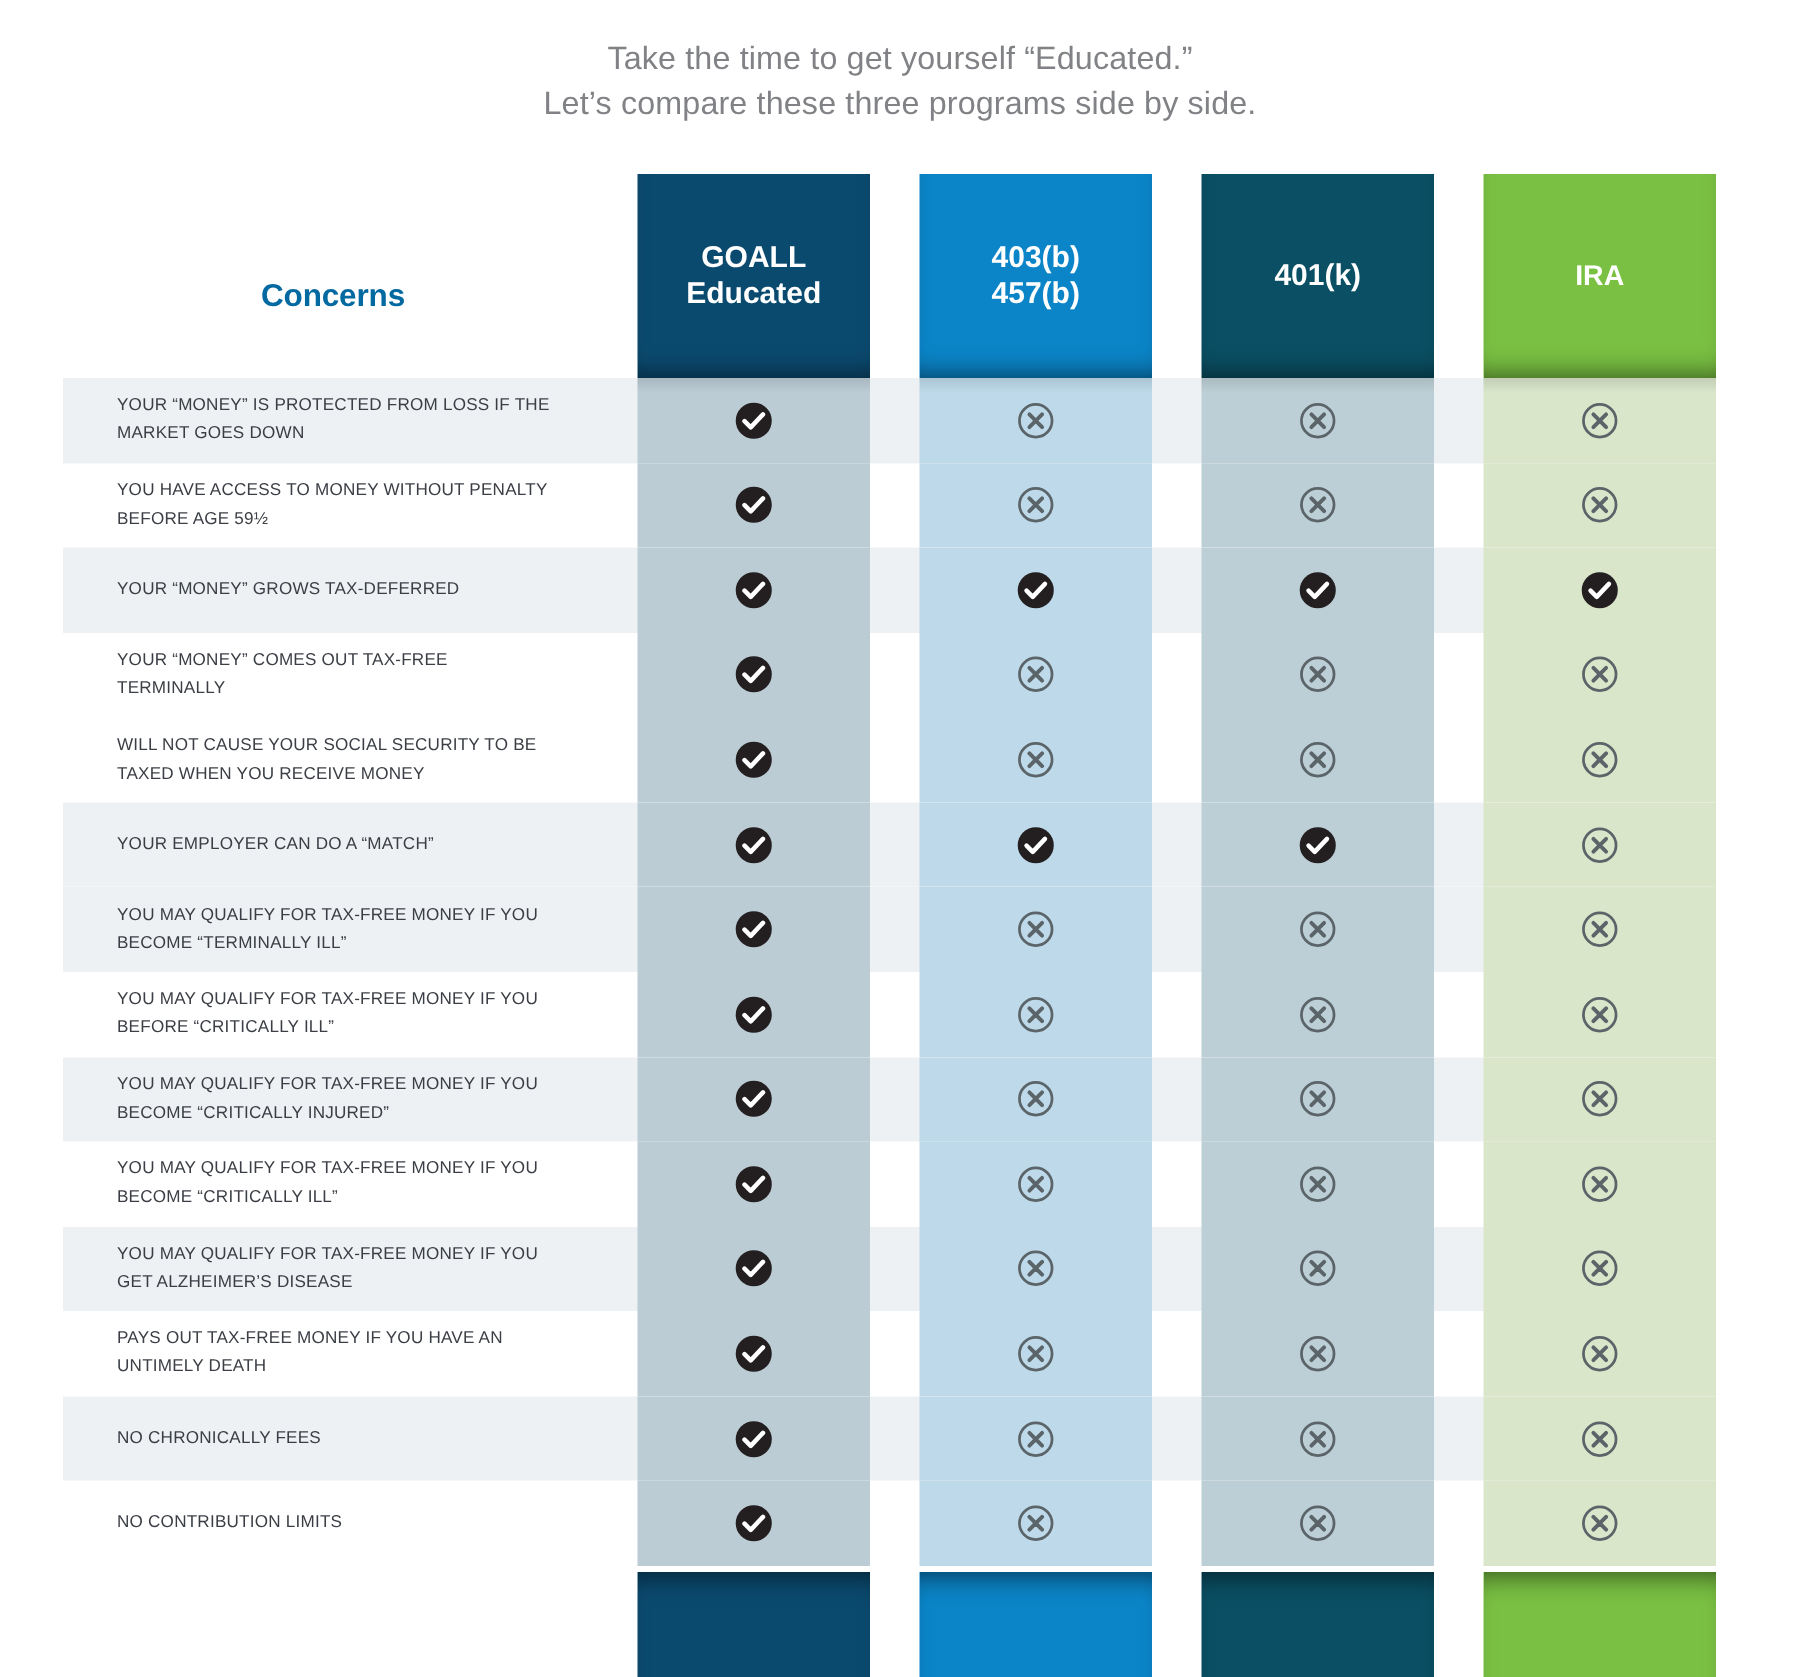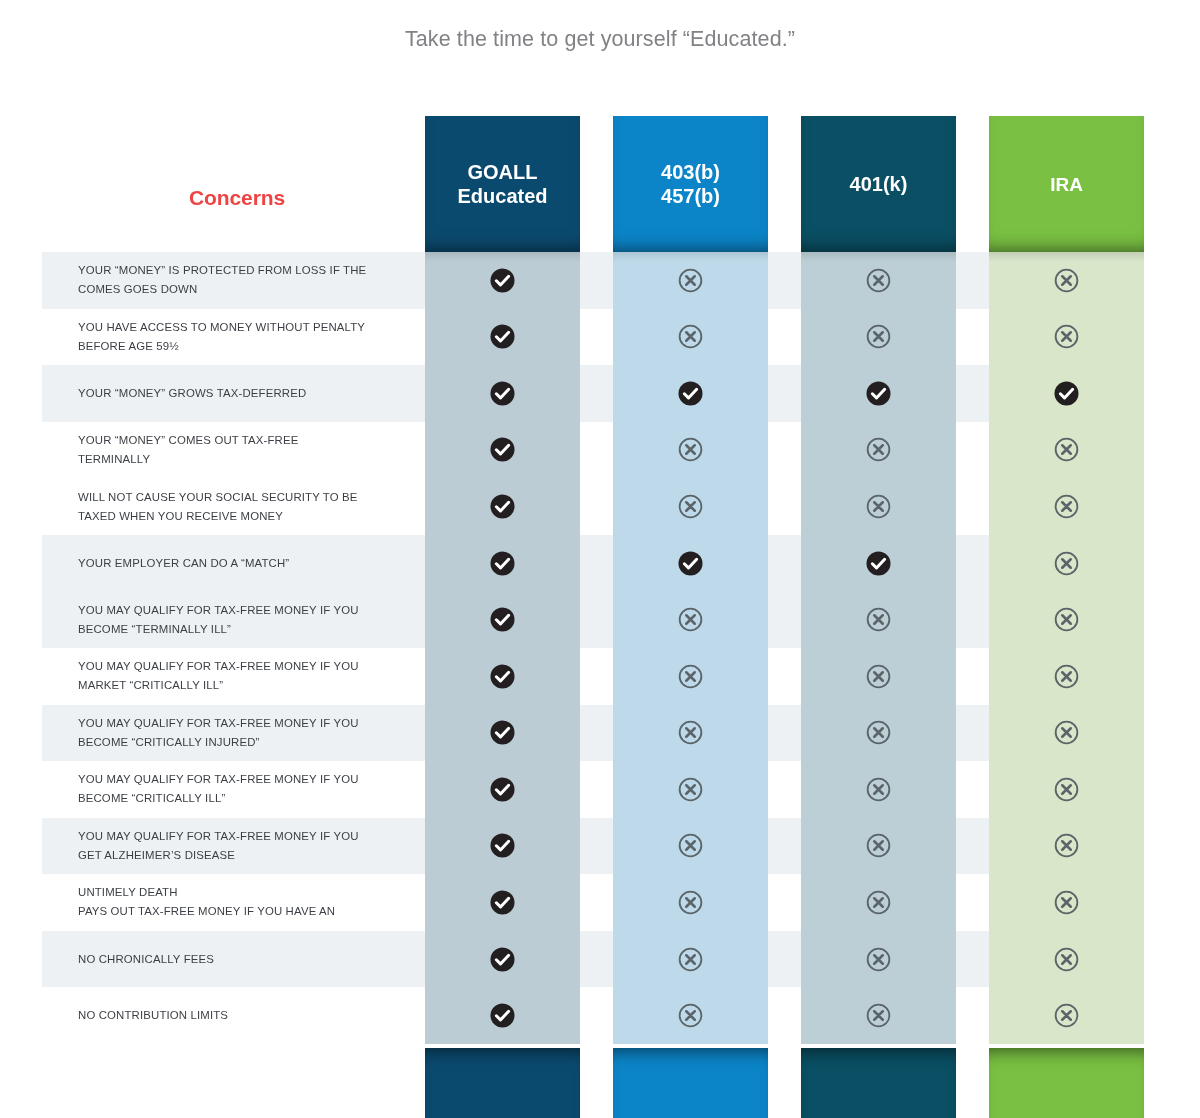--- a/index.html
+++ b/index.html
@@ -49,27 +49,27 @@
     text-align: center;
     line-height: 1.18;
     box-shadow: inset 0 -16px 18px -12px rgba(0,0,0,0.55);
   }
   .col-header .lbl { display: block; }
   .col-header .lbl span { display: block; white-space: pre; }
 
   
   .concerns-title {
     position: absolute;
-    left: 87px;
+    left: 72px;
     top: 186px;
     width: 300px;
     text-align: center;
     font-size: 21px;
     font-weight: bold;
-    color: #ef4444;
+    color: #0369a1;
     letter-spacing: -0.1px;
   }
 
   
   .table-body {
     position: absolute;
     left: 0;
     top: 252px;
     width: 1200px;
     height: 792px;
@@ -147,20 +147,21 @@
     background: linear-gradient(to bottom, rgba(0,0,0,0.10), rgba(0,0,0,0));
   }
 </style>
 </head>
 <body>
 
 <div id="root">
 
   <div class="intro">
     <span class="intro-line">Take the time to get yourself “Educated.”</span>
+    <span class="intro-line">Let’s compare these three programs side by side.</span>
   </div>
 
   <div class="concerns-title">Concerns</div>
 
   <div id="col-headers">
       <div class="col-header" style="left: 425px; background: rgb(11, 74, 111); font-size: 20px;">
         <div class="lbl">
           <span>GOALL</span>
           <span>Educated</span>
         </div>
@@ -185,21 +186,21 @@
 
   <div class="table-body" id="table-body">
       <div class="row odd">
         <div class="stripe"></div>
         <div class="band" style="left: 425px; background: rgb(188, 204, 213);"></div>
         <div class="band" style="left: 613px; background: rgb(190, 218, 234);"></div>
         <div class="band" style="left: 801px; background: rgb(189, 207, 214);"></div>
         <div class="band" style="left: 989px; background: rgb(217, 230, 202);"></div>
         <div class="row-label">
           <span>YOUR “MONEY” IS PROTECTED FROM LOSS IF THE</span>
-          <span>COMES GOES DOWN</span>
+          <span>MARKET GOES DOWN</span>
         </div>
         <div class="cell" style="left: 425px;">
           <svg class="icon check" viewBox="0 0 26 26" xmlns="http://www.w3.org/2000/svg">
             <circle cx="13" cy="13" r="12.5" fill="#231f20"></circle>
             <path d="M6.6 13.3 L10.9 17.6 L19.4 8.6" fill="none" stroke="#ffffff" stroke-width="3.1" stroke-linecap="round" stroke-linejoin="round"></path>
           </svg>
         </div>
         <div class="cell" style="left: 613px;">
           <svg class="icon cross" viewBox="0 0 26 26" xmlns="http://www.w3.org/2000/svg">
             <circle cx="13" cy="13" r="11.3" fill="none" stroke="#5b6569" stroke-width="1.9"></circle>
@@ -428,21 +429,21 @@
         </div>
       </div>
       <div class="row even">
         <div class="stripe"></div>
         <div class="band" style="left: 425px; background: rgb(188, 204, 213);"></div>
         <div class="band" style="left: 613px; background: rgb(190, 218, 234);"></div>
         <div class="band" style="left: 801px; background: rgb(189, 207, 214);"></div>
         <div class="band" style="left: 989px; background: rgb(217, 230, 202);"></div>
         <div class="row-label">
           <span>YOU MAY QUALIFY FOR TAX-FREE MONEY IF YOU</span>
-          <span>MARKET “CRITICALLY ILL”</span>
+          <span>BEFORE “CRITICALLY ILL”</span>
         </div>
         <div class="cell" style="left: 425px;">
           <svg class="icon check" viewBox="0 0 26 26" xmlns="http://www.w3.org/2000/svg">
             <circle cx="13" cy="13" r="12.5" fill="#231f20"></circle>
             <path d="M6.6 13.3 L10.9 17.6 L19.4 8.6" fill="none" stroke="#ffffff" stroke-width="3.1" stroke-linecap="round" stroke-linejoin="round"></path>
           </svg>
         </div>
         <div class="cell" style="left: 613px;">
           <svg class="icon cross" viewBox="0 0 26 26" xmlns="http://www.w3.org/2000/svg">
             <circle cx="13" cy="13" r="11.3" fill="none" stroke="#5b6569" stroke-width="1.9"></circle>
@@ -567,22 +568,22 @@
           </svg>
         </div>
       </div>
       <div class="row even">
         <div class="stripe"></div>
         <div class="band" style="left: 425px; background: rgb(188, 204, 213);"></div>
         <div class="band" style="left: 613px; background: rgb(190, 218, 234);"></div>
         <div class="band" style="left: 801px; background: rgb(189, 207, 214);"></div>
         <div class="band" style="left: 989px; background: rgb(217, 230, 202);"></div>
         <div class="row-label">
+          <span>PAYS OUT TAX-FREE MONEY IF YOU HAVE AN</span>
           <span>UNTIMELY DEATH</span>
-          <span>PAYS OUT TAX-FREE MONEY IF YOU HAVE AN</span>
         </div>
         <div class="cell" style="left: 425px;">
           <svg class="icon check" viewBox="0 0 26 26" xmlns="http://www.w3.org/2000/svg">
             <circle cx="13" cy="13" r="12.5" fill="#231f20"></circle>
             <path d="M6.6 13.3 L10.9 17.6 L19.4 8.6" fill="none" stroke="#ffffff" stroke-width="3.1" stroke-linecap="round" stroke-linejoin="round"></path>
           </svg>
         </div>
         <div class="cell" style="left: 613px;">
           <svg class="icon cross" viewBox="0 0 26 26" xmlns="http://www.w3.org/2000/svg">
             <circle cx="13" cy="13" r="11.3" fill="none" stroke="#5b6569" stroke-width="1.9"></circle>

